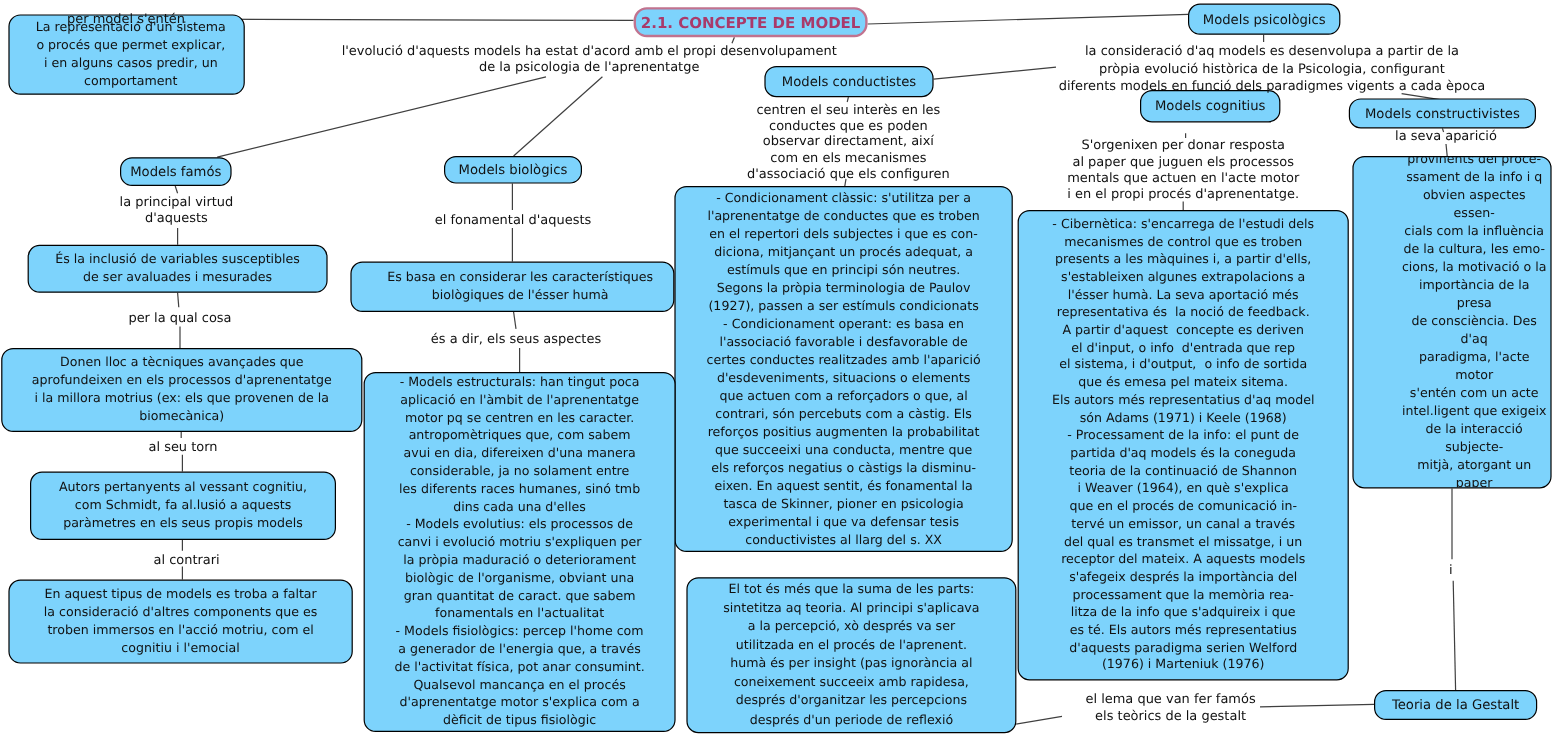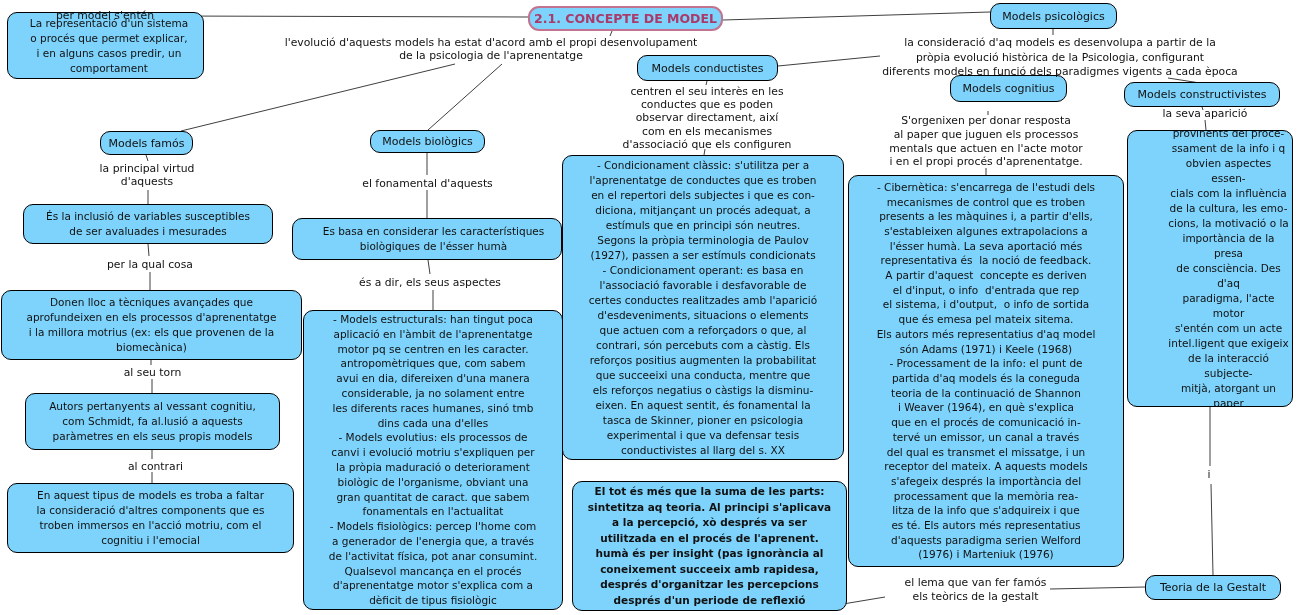--- a/index.html
+++ b/index.html
@@ -24,21 +24,21 @@
   #n-tracta{left:1127px;top:130px;width:166px;height:277px;padding-left:40px;}
   #n-gestalt{left:1145px;top:575px;width:136px;height:25px;font-size:11px;}
   #n-fisics{left:100px;top:131px;width:93px;height:24px;font-size:11px;}
   #n-inclusio{left:23px;top:204px;width:250px;height:40px;}
   #n-donen{left:1px;top:290px;width:301px;height:70px;}
   #n-autors{left:25px;top:393px;width:255px;height:57px;}
   #n-enaquest{left:7px;top:483px;width:287px;height:70px;}
   #n-biologics{left:370px;top:130px;width:115px;height:23px;font-size:11px;}
   #n-esbasa{left:292px;top:218px;width:270px;height:42px;padding-left:16px;}
   #n-estructurals{left:303px;top:310px;width:260px;height:300px;line-height:14.8px;}
-  #n-eltot{left:572px;top:481px;width:275px;height:130px;line-height:15.5px;font-weight:bold;}
+  #n-eltot{left:572px;top:481px;width:275px;height:130px;line-height:15.5px;}
 
   #l-permodel{left:40px;top:9px;width:130px;}
   #l-evolucio{left:256px;top:36px;width:470px;}
   #l-consideracio{left:826px;top:36px;width:468px;line-height:14.6px;}
   #l-centren{left:595px;top:85px;width:224px;}
   #l-sorgenixen{left:872px;top:114px;width:228px;line-height:13.8px;}
   #l-aparicio{left:1145px;top:107px;width:120px;}
   #l-i{left:1200px;top:468px;width:18px;}
   #l-lema{left:888px;top:576px;width:175px;line-height:13.5px;}
   #l-virtud{left:87px;top:162px;width:120px;}

